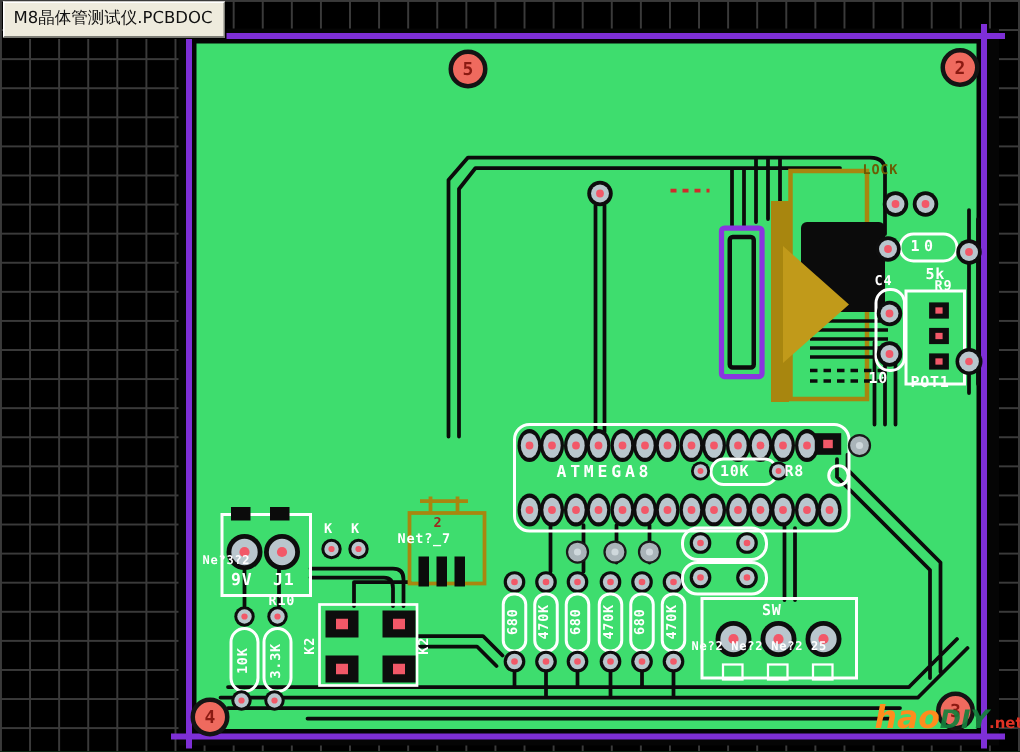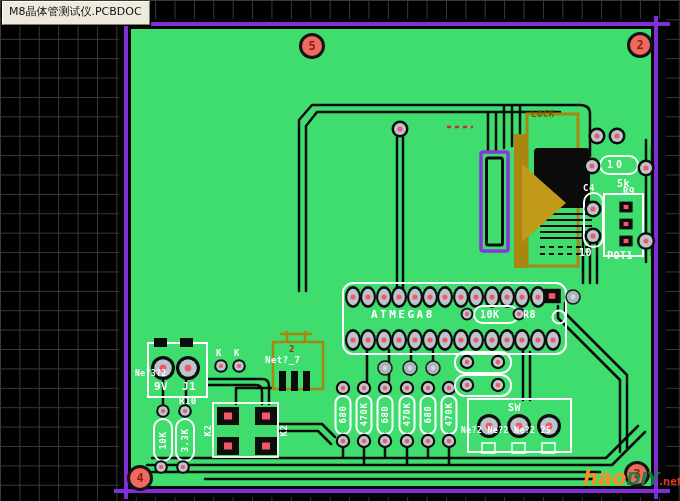--- a/index.html
+++ b/index.html
@@ -10,21 +10,21 @@
                      linear-gradient(90deg,#3a3a3a 1px,transparent 1px);
     background-size:19.4px 19.4px;}
   .doc-tab{position:absolute;left:2px;top:1px;height:20px;padding:2px 7px 0 6px;
     background:#eeebdd;border:1px solid #7f7f78;border-top-color:#ffffff;border-left-color:#ffffff;
     color:#111;font-size:11px;font-family:"DejaVu Sans",sans-serif;z-index:40;box-shadow:1px 1px 0 #000;}
   svg.pcb{position:absolute;inset:0;z-index:5;}
   .lbl{position:absolute;color:#fff;font-weight:bold;font-size:10px;line-height:10px;
     white-space:nowrap;z-index:20;pointer-events:none;letter-spacing:0.5px;}
   .rot{transform:rotate(-90deg);transform-origin:center;text-align:center;}
   .f8{font-size:8px;line-height:8px;} .f9{font-size:9px;line-height:9px;} .f11{font-size:11px;line-height:11px;}
-  .gold-t{color:#6b5c04;} .dred{color:#9c2b1e;}
+  .gold-t{color:#6b5c04;margin-left:44px;} .dred{color:#9c2b1e;}
   .hole{position:absolute;width:26px;height:26px;box-sizing:border-box;border:3px solid #141414;
     border-radius:50%;background:#ef6a5e;color:#8b1a12;font-weight:bold;font-size:12px;
     line-height:20px;text-align:center;z-index:25;}
   .watermark{position:absolute;left:583px;top:466px;z-index:30;
     font-family:"DejaVu Sans",sans-serif;font-weight:bold;white-space:nowrap;}
   .wm-hao{color:#ff8c1e;font-size:21px;font-style:italic;}
   .wm-diy{color:#15803d;font-size:17px;font-style:italic;opacity:.92;}
   .wm-net{color:#e03224;font-size:10px;}
 </style>
 </head>

